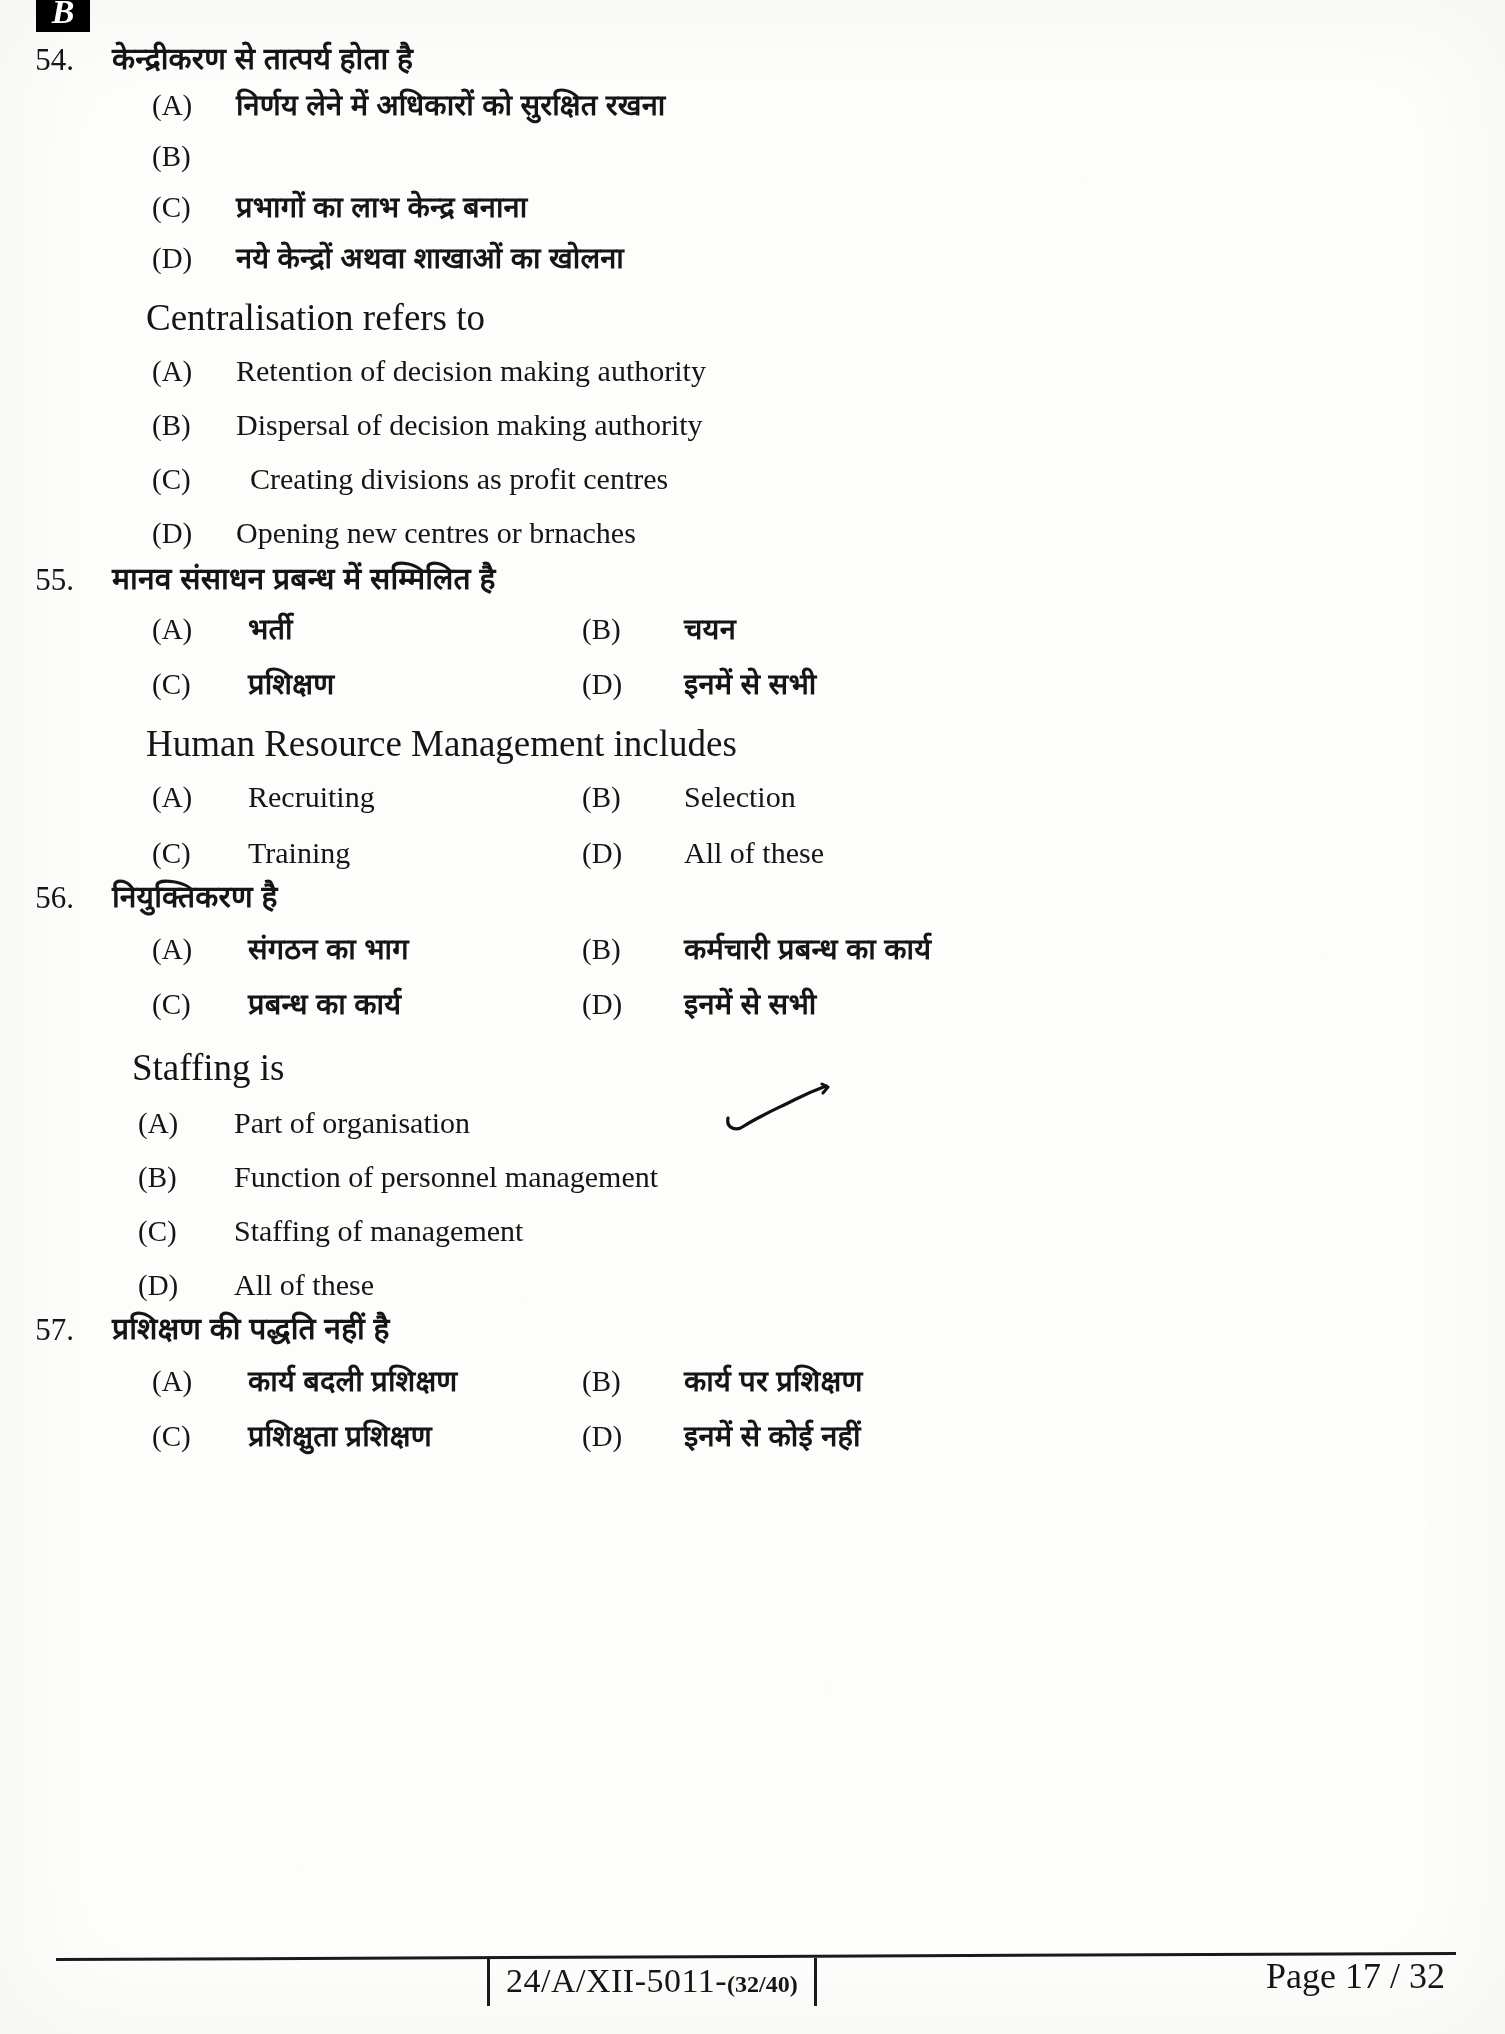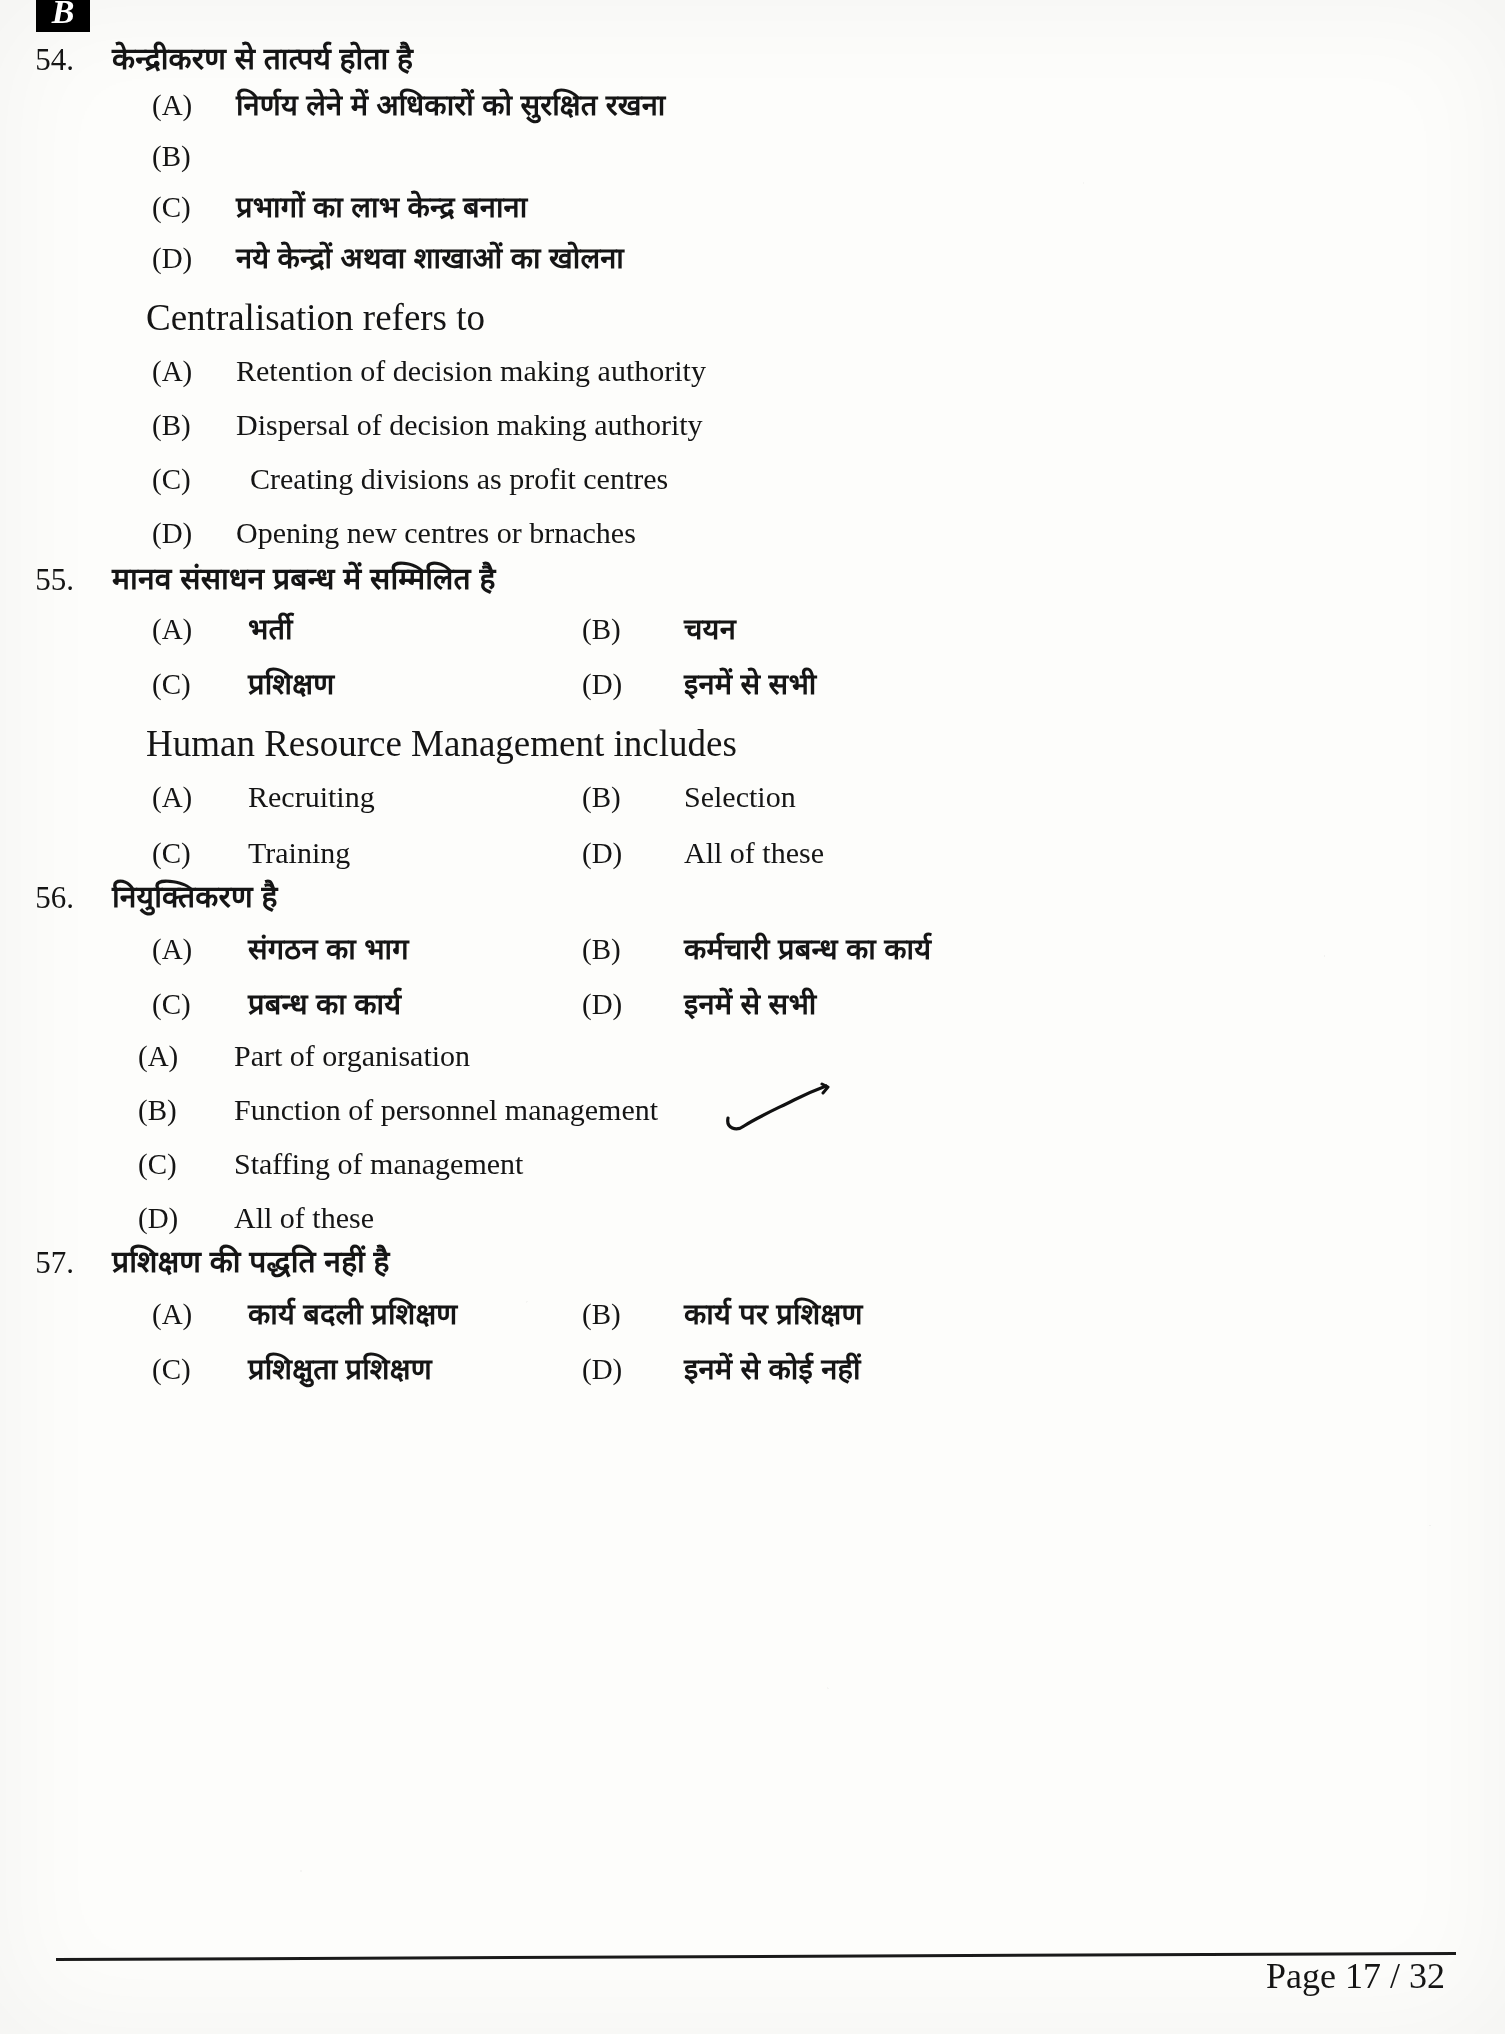--- a/index.html
+++ b/index.html
@@ -311,20 +311,21 @@
             <span class="opt-lab">(C)</span>
             <span class="opt-txt-hi" style="margin-left:34px;">प्रबन्ध का कार्य</span>
           </div>
           <div class="opt">
             <span class="opt-lab">(D)</span>
             <span class="opt-txt-hi" style="margin-left:40px;">इनमें से सभी</span>
           </div>
         </div>
       </div>
 
+      <div class="stem-en" style="padding-left:132px; margin-top:30px;">Staffing is</div>
 
       <div class="opts-stack" style="margin-top:22px;">
         <div class="opt-row" style="padding-left:138px; margin-bottom:24px;">
           <div class="opt">
             <span class="opt-lab">(A)</span>
             <span class="opt-txt-en" style="margin-left:34px;">Part of organisation</span>
           </div>
         </div>
         <div class="opt-row" style="padding-left:138px; margin-bottom:24px;">
           <div class="opt">
@@ -380,15 +381,16 @@
   </div>
 
   <svg id="penmark" viewBox="0 0 150 60" xmlns="http://www.w3.org/2000/svg">
     <path d="M6 36 C 4 46, 14 50, 22 44 C 34 36, 52 28, 72 18 C 86 11, 96 7, 104 4" fill="none" stroke="#111" stroke-width="3.2" stroke-linecap="round"></path>
     <path d="M100 2 L 106 5 L 101 11" fill="none" stroke="#111" stroke-width="3" stroke-linecap="round" stroke-linejoin="round"></path>
   </svg>
 
   <div id="grain"></div>
 
   <div id="footer-rule"></div>
+  <div id="footer-code"><span>24/A/XII-5011-</span><span class="sub">(32/40)</span></div>
   <div id="footer-page">Page 17 / 32</div>
 
 </div>
 
 </body></html>

